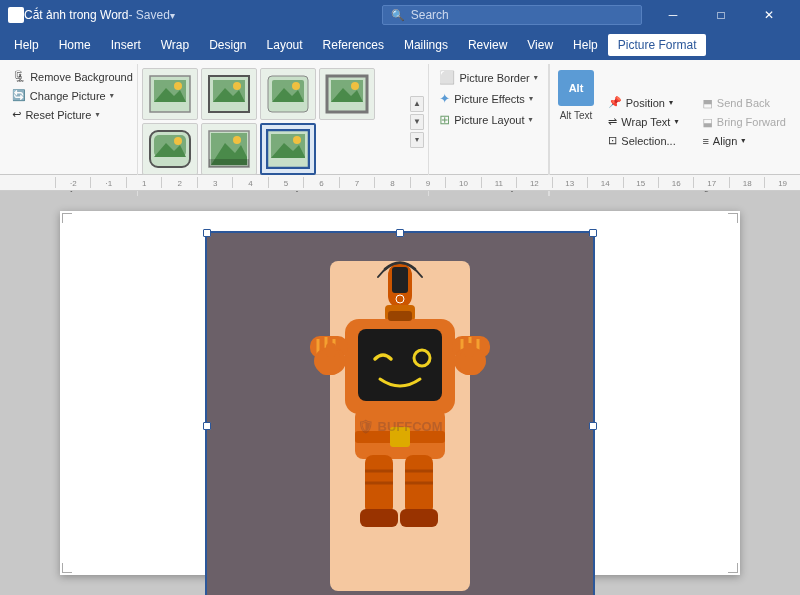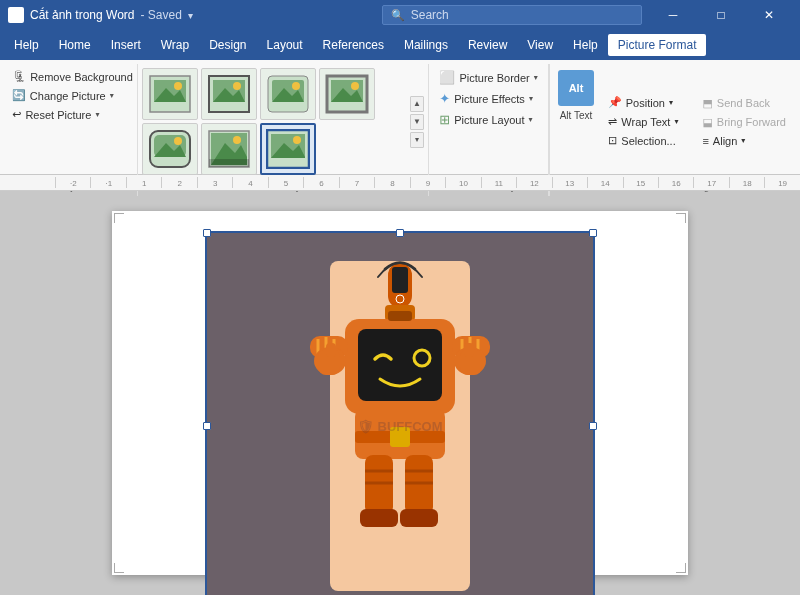--- a/index.html
+++ b/index.html
@@ -10,21 +10,20 @@
       height: 30px;
       background: #2b579a;
       display: flex;
       align-items: center;
       padding: 0 8px;
       color: white;
     }
     .title-bar-left {
       display: flex;
       align-items: center;
-      gap: 6px;
       font-size: 12px;
       flex: 1;
     }
     .title-bar-icon {
       width: 16px; height: 16px;
       background: white;
       border-radius: 2px;
       display: inline-block;
     }
     .title-bar-title { color: white; font-size: 12px; }
@@ -232,21 +231,21 @@
       background: #c8c8c8;
       flex: 1;
       display: flex;
       justify-content: center;
       padding: 20px;
       overflow: auto;
       height: calc(595px - 30px - 30px - 115px - 16px);
     }
     .doc-page {
       background: white;
-      width: 576px;
+      width: 680px;
       min-height: 350px;
       box-shadow: 0 2px 8px rgba(0,0,0,0.3);
       position: relative;
       display: flex;
       justify-content: center;
       padding: 20px;
     }
     .doc-page-corners {
       position: absolute;
       top: 0; left: 0; right: 0; bottom: 0;

